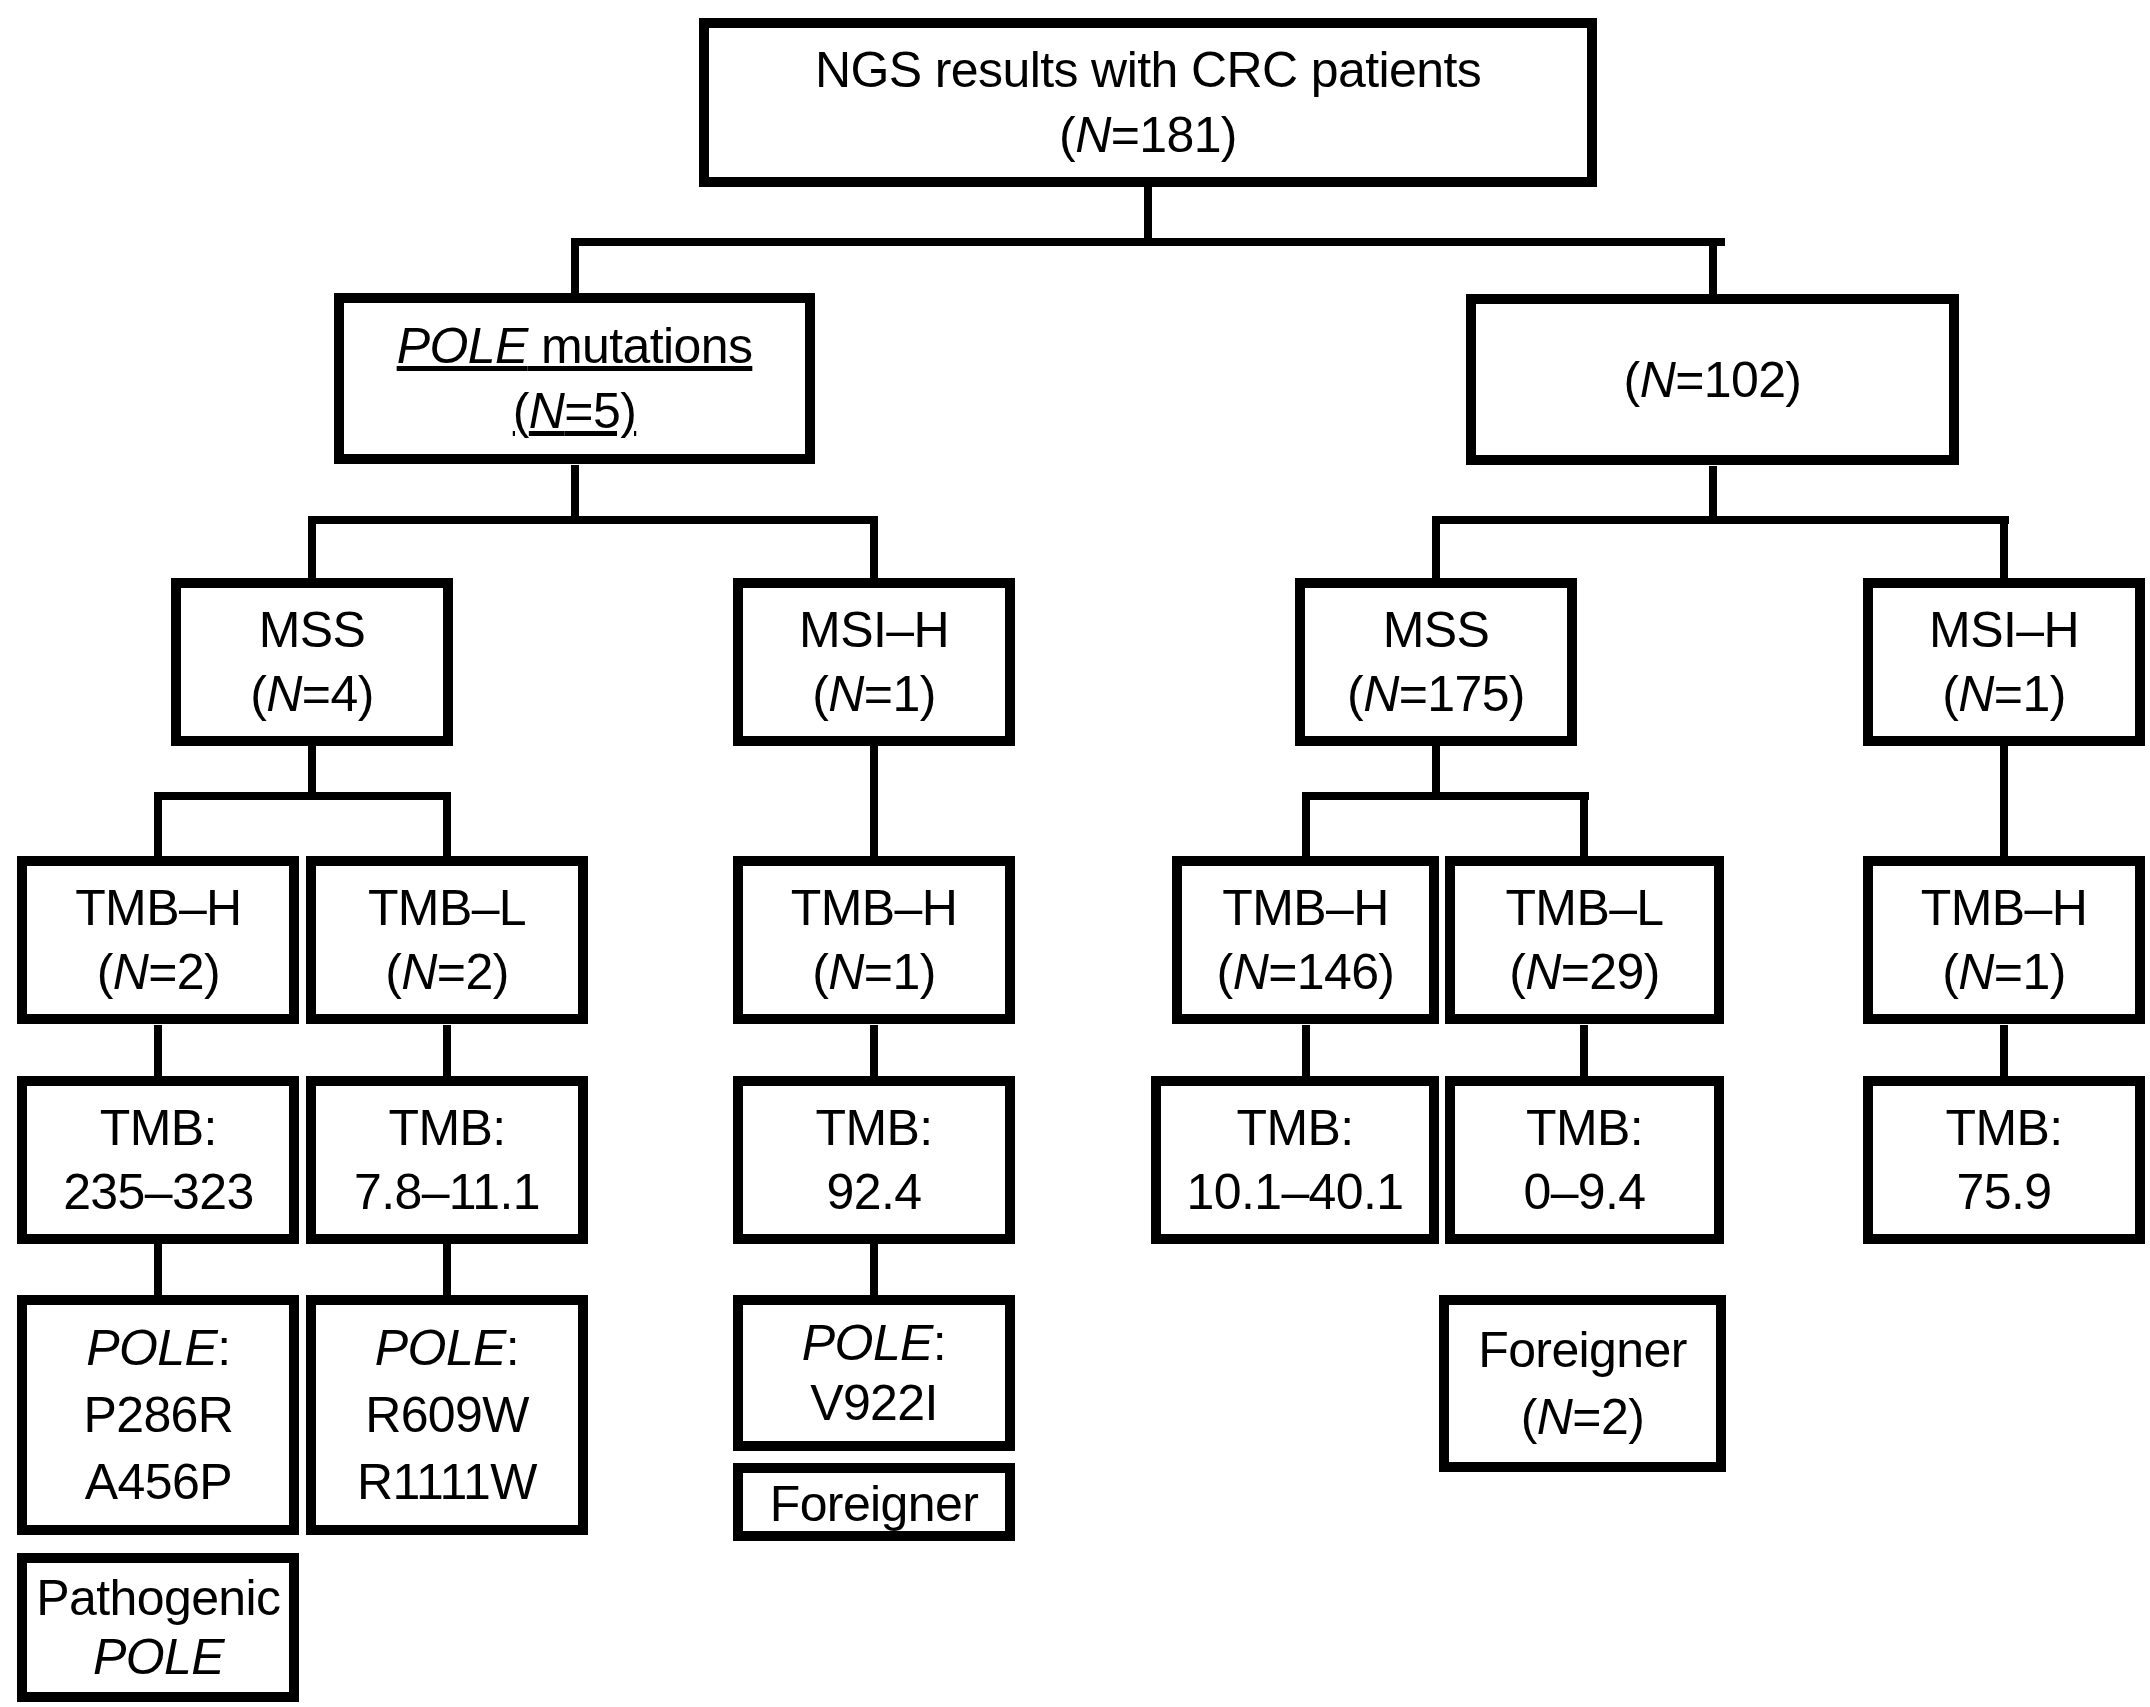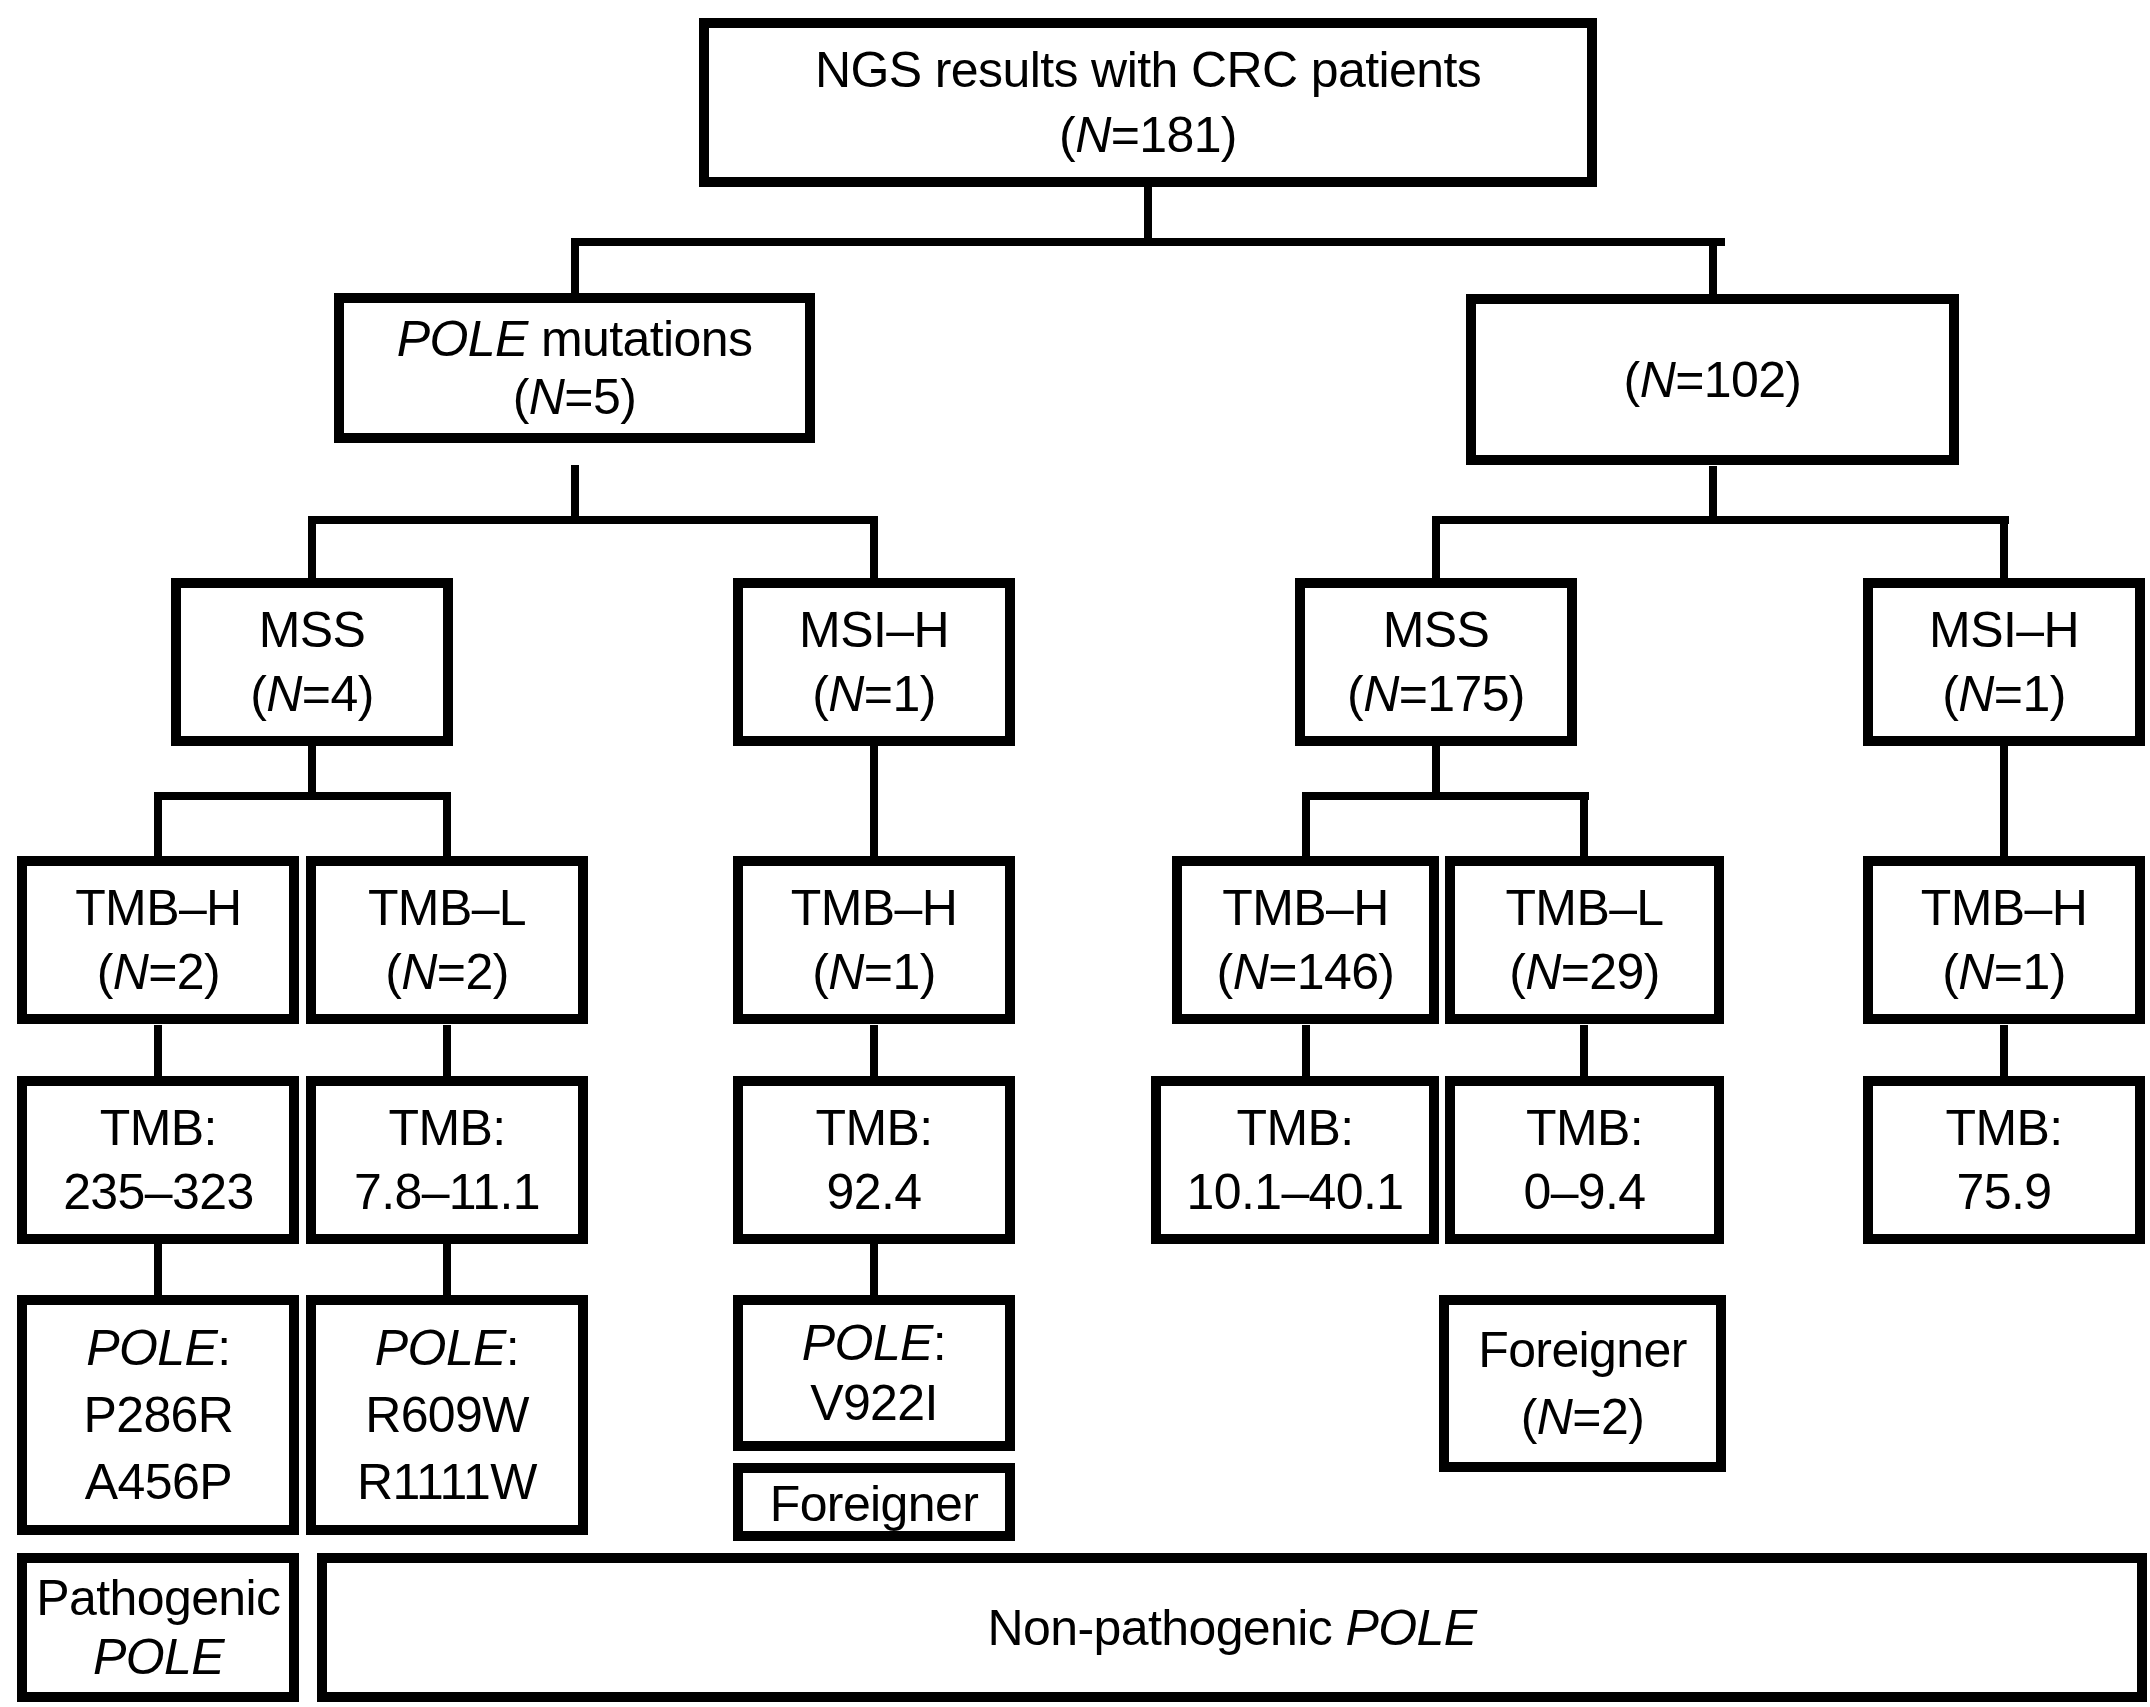--- a/index.html
+++ b/index.html
@@ -73,21 +73,21 @@
     <div class="connector" style="left: 1302px; top: 1025px; width: 7.8px; height: 51px;"></div>
     <div class="connector" style="left: 1580px; top: 1025px; width: 7.8px; height: 51px;"></div>
     <div class="connector" style="left: 2000px; top: 1025px; width: 7.8px; height: 51px;"></div>
     <div class="connector" style="left: 154px; top: 1244px; width: 7.8px; height: 51px;"></div>
     <div class="connector" style="left: 443px; top: 1244px; width: 7.8px; height: 51px;"></div>
     <div class="connector" style="left: 870px; top: 1244px; width: 7.8px; height: 51px;"></div>
     <div class="node" style="left: 699px; top: 18px; width: 898px; height: 169px;">
       <div class="line"><span>NGS results with CRC patients</span></div>
       <div class="line"><span>(</span><i>N</i><span>=181)</span></div>
     </div>
-    <div class="node" style="left: 334px; top: 293px; width: 481px; height: 150px;">
+    <div class="node" style="left: 334px; top: 293px; width: 481px; height: 171px; text-decoration: underline;">
       <div class="line"><i>POLE</i><span> mutations</span></div>
       <div class="line"><span>(</span><i>N</i><span>=5)</span></div>
     </div>
     <div class="node" style="left: 1466px; top: 294px; width: 493px; height: 171px;">
       <div class="line"><span>(</span><i>N</i><span>=102)</span></div>
     </div>
     <div class="node" style="left: 171px; top: 578px; width: 282px; height: 168px;">
       <div class="line"><span>MSS</span></div>
       <div class="line"><span>(</span><i>N</i><span>=4)</span></div>
     </div>
@@ -169,17 +169,14 @@
       <div class="line"><span>Foreigner</span></div>
     </div>
     <div class="node" style="left: 1439px; top: 1295px; width: 287px; height: 177px;">
       <div class="line"><span>Foreigner</span></div>
       <div class="line"><span>(</span><i>N</i><span>=2)</span></div>
     </div>
     <div class="node" style="left: 17.4px; top: 1553px; width: 282px; height: 149px;">
       <div class="line"><span>Pathogenic</span></div>
       <div class="line"><i>POLE</i></div>
     </div>
-    <div class="node" style="left: 317px; top: 1553px; width: 1830px; height: 149px;">
-      <div class="line"><span>Non-pathogenic </span><i>POLE</i></div>
-    </div>
   </div>
 
 
 </body></html>

